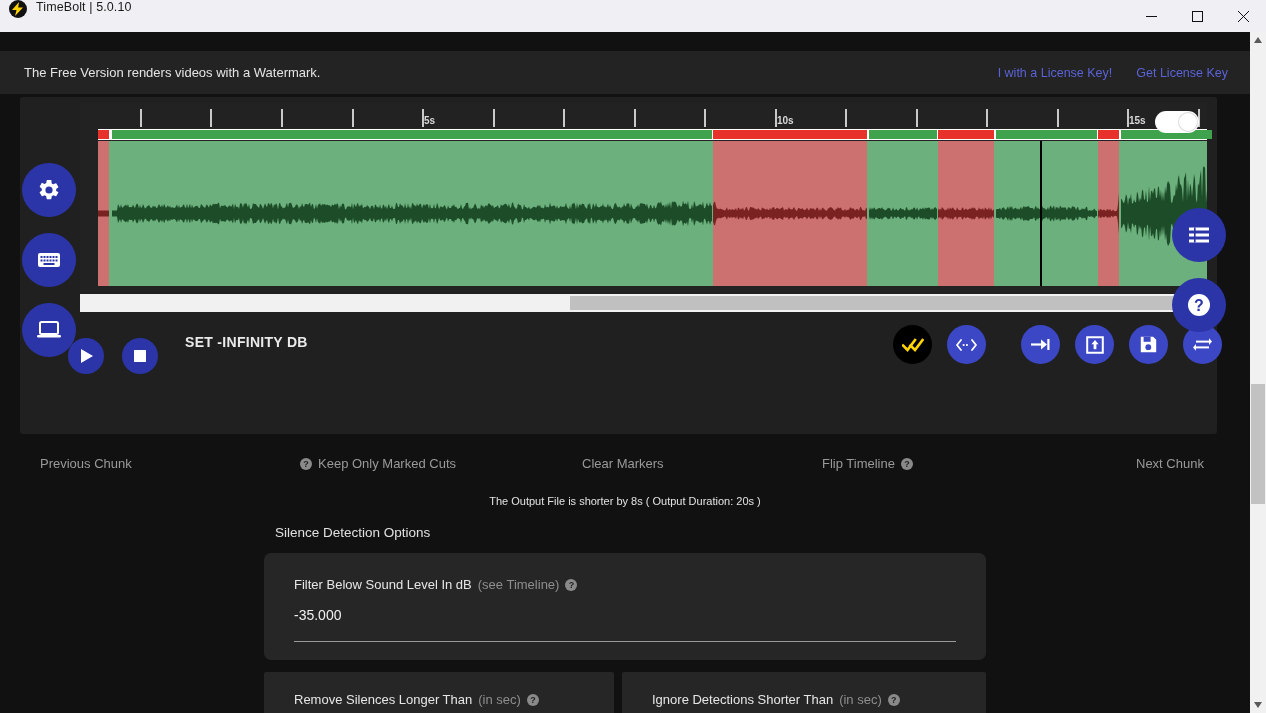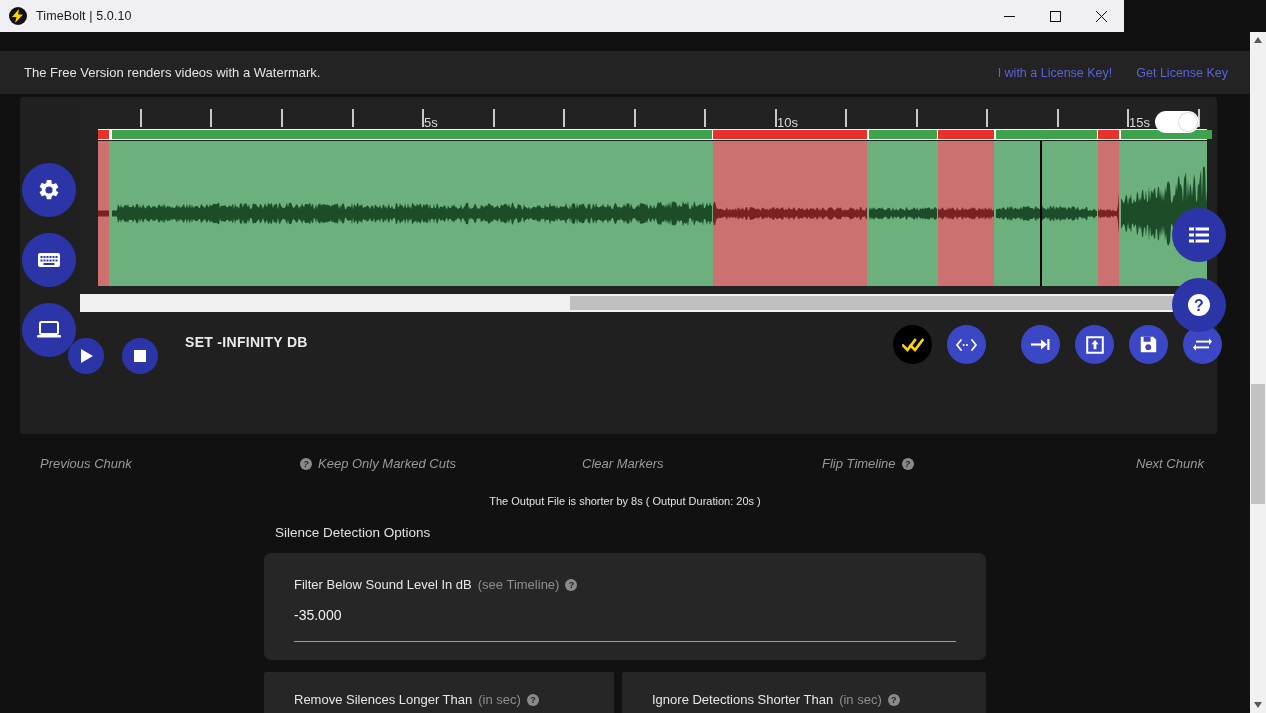--- a/index.html
+++ b/index.html
@@ -6,22 +6,22 @@
   html, body {
     width: 1266px; height: 713px;
     background: #1b1b1b;
     font-family: "Liberation Sans", sans-serif;
     overflow: hidden;
   }
   #app { position: relative; width: 1266px; height: 713px; background: #111; }
 
   
   .titlebar {
-    position: absolute; left:0; top:0; width:1124px; height:32px;
-    background:#f0f0f4; display:flex; align-items:center;
+    position: absolute; left:0; top:0; width:1266px; height:32px;
+    background:#f0f0f4; display:flex; 
   }
   .tb-icon {
     width:18px; height:18px; margin-left:9px; margin-right:9px;
     border-radius:50%; background:#111;
     display:flex; align-items:center; justify-content:center;
   }
   .tb-icon svg { display:block; }
   .tb-title { font-size:12.5px; color:#1a1a1a; letter-spacing:.1px; }
   .tb-controls { margin-left:auto; display:flex; height:32px; }
   .tb-btn {
@@ -61,21 +61,21 @@
   }
 
   
   .timeline {
     position:absolute; left:60px; top:6px; width:1127px; height:190px;
     background:#222;
   }
   .ruler { position:absolute; left:0; top:0; width:1127px; height:26px; background:#222; }
   .tick { position:absolute; top:6px; width:2px; height:18px; background:#c9c9c9; }
   .tick-label {
-    position:absolute; top:12px; font-size:13px; color:#d8d8d8; font-weight:normal;
+    position:absolute; top:12px; font-size:10px; color:#d8d8d8; font-weight:bold;
     padding-left:4px;
   }
   .segbar { position:absolute; left:18px; top:26px; width:1109px; height:11px; background:#fff; }
   .seg { position:absolute; top:1px; height:9px; }
   .wave-wrap {
     position:absolute; left:18px; top:38px; width:1109px; height:145px;
     background:#6cb07d; overflow:hidden;
   }
   .wave-region { position:absolute; top:0; height:145px; }
   .wave-svg { position:absolute; left:0; top:0; width:1109px; height:145px; }
@@ -126,21 +126,21 @@
     cursor:pointer;
   }
   .act-btn.dark { background:#000; }
 
   
   .subrow {
     position:absolute; left:0; top:396px; width:1250px; height:34px;
   }
   .sub-item {
     position:absolute; font-size:13px; color:#999; cursor:pointer;
-    display:flex; align-items:center; gap:6px; white-space:nowrap;font-style:italic;
+    display:flex; align-items:center; gap:6px; white-space:nowrap;
   }
   .qmark {
     display:inline-block; width:12px; height:12px; border-radius:50%;
     background:#8a8a8a; color:#222; font-size:9px; font-weight:bold;
     text-align:center; line-height:12px; font-family:"Liberation Sans", sans-serif;
   }
 
   .output-note {
     position:absolute; left:0; top:444px; width:1250px;
     text-align:center; font-size:11px; color:#e2e2e2;

